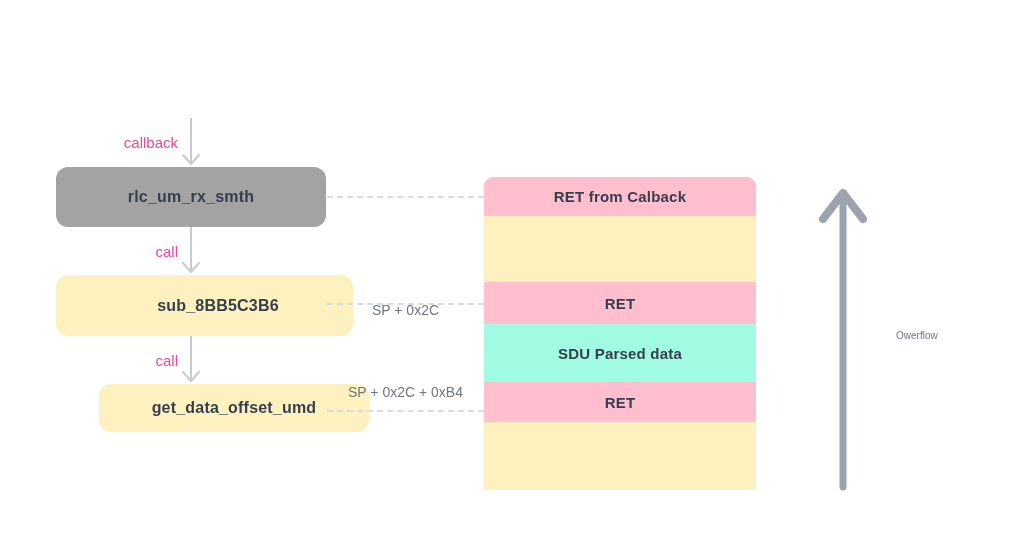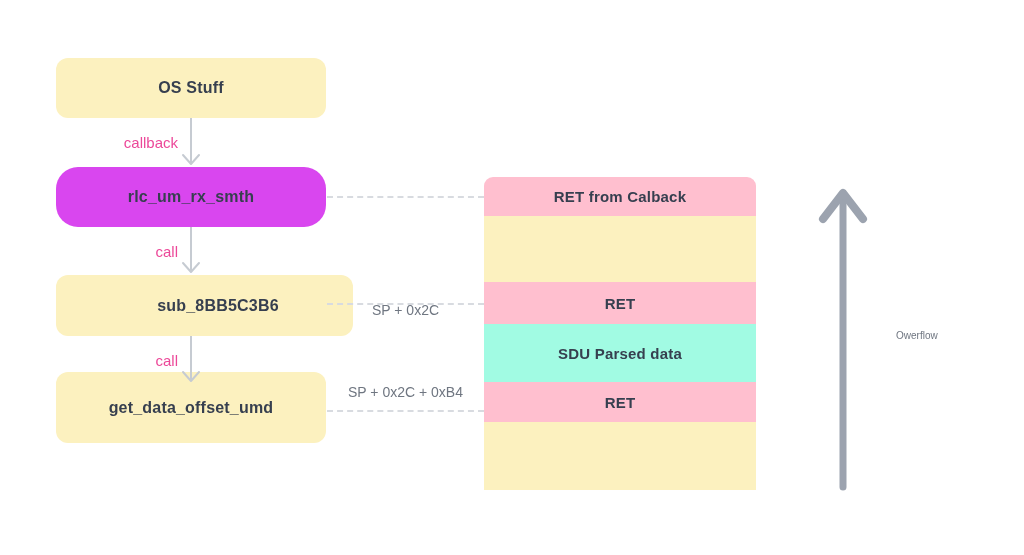--- a/index.html
+++ b/index.html
@@ -26,21 +26,21 @@
     align-items: center;
     justify-content: center;
     font-weight: bold;
     font-size: 16px;
     letter-spacing: 0.2px;
     color: #363F4F;
   }
   .n0 { top: 58px; }
   .n1 { top: 167px; }
   .n2 { top: 275px; height: 61px; }
-  .n3 { top: 372px; height: 71px; }
+  .n3 { top: 384px; height: 48px; margin-left: 43px; }
 
   
   .edge-label {
     position: absolute;
     width: 100px;
     right: 846px; 
     text-align: right;
     font-size: 15px;
     color: #ec4899;
   }
@@ -113,22 +113,21 @@
     top: 330px;
     font-size: 10px;
     color: #6F7681;
   }
 </style>
 </head>
 <body>
 
 <div class="canvas">
 
-  <div class="node n0" style="background: rgb(252, 241, 191);">OS Stuff</div>
-  <div class="node n1" style="background: #d946ef; border-radius: 22px;">rlc_um_rx_smth</div>
+  <div class="node n1" style="background: #a3a3a3;">rlc_um_rx_smth</div>
   <div class="node n2" style="background: rgb(252, 241, 191); padding-left: 27px;">sub_8BB5C3B6</div>
   <div class="node n3" style="background: rgb(252, 241, 191);">get_data_offset_umd</div>
 
   <div class="edge-label e0">callback</div>
   <div class="edge-label e1">call</div>
   <div class="edge-label e2">call</div>
 
   <svg class="connector" style="top:118px" width="20" height="49" viewBox="0 0 20 49">
     <line x1="10" y1="0" x2="10" y2="45" stroke="#C6CBD2" stroke-width="2" stroke-linecap="round"></line>
     <polyline points="2,37 10,46 18,37" fill="none" stroke="#C6CBD2" stroke-width="2" stroke-linecap="round" stroke-linejoin="round"></polyline>

